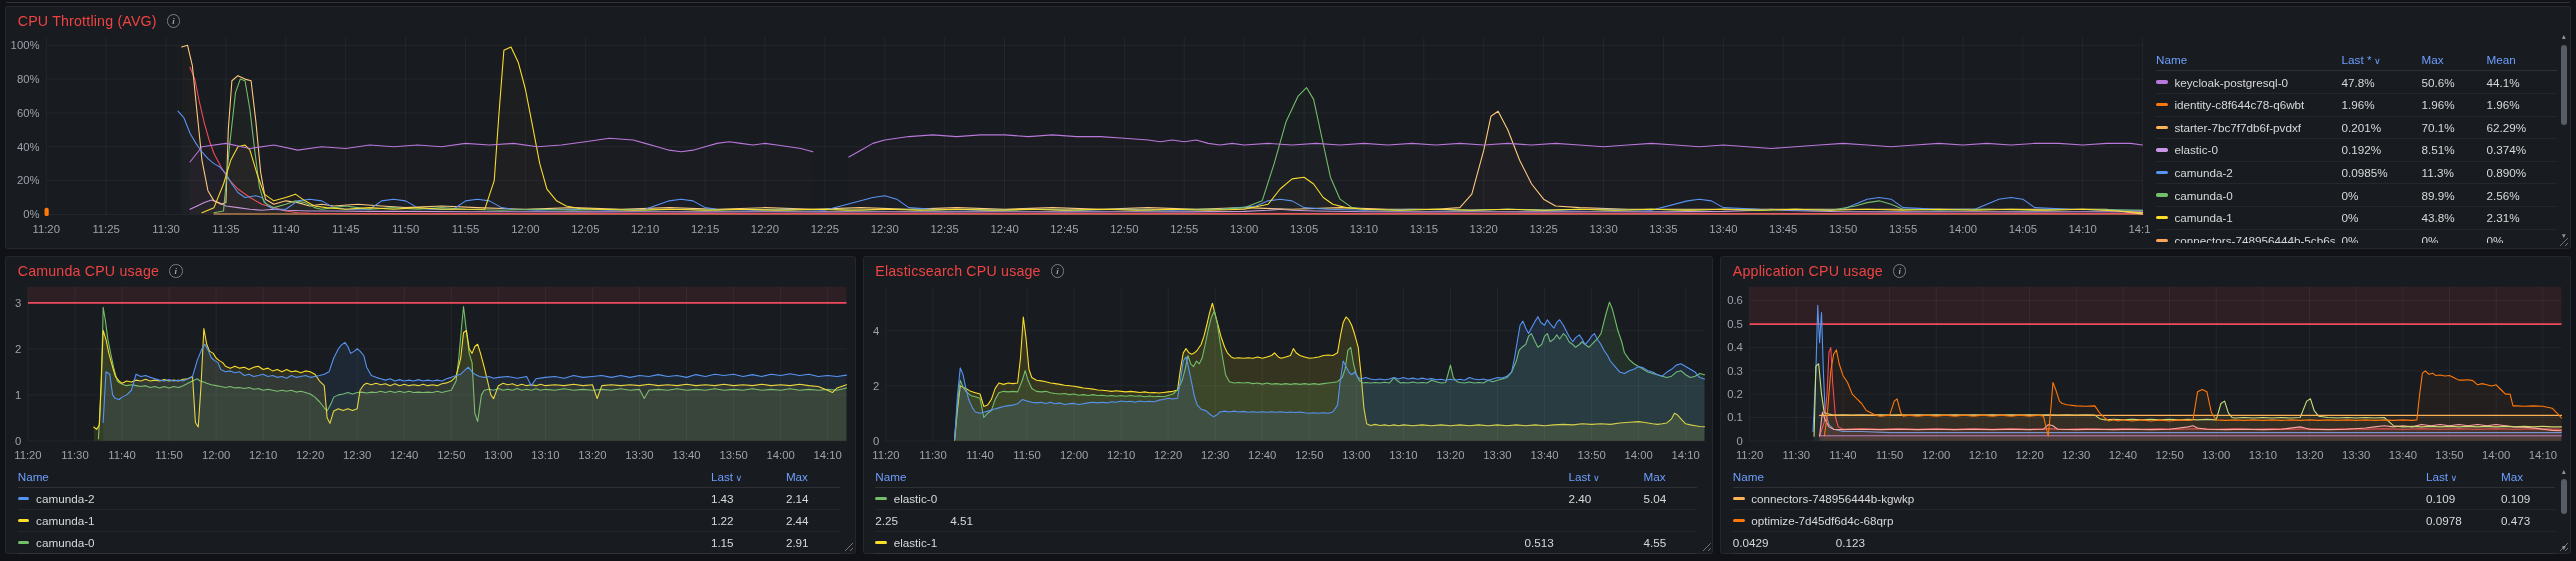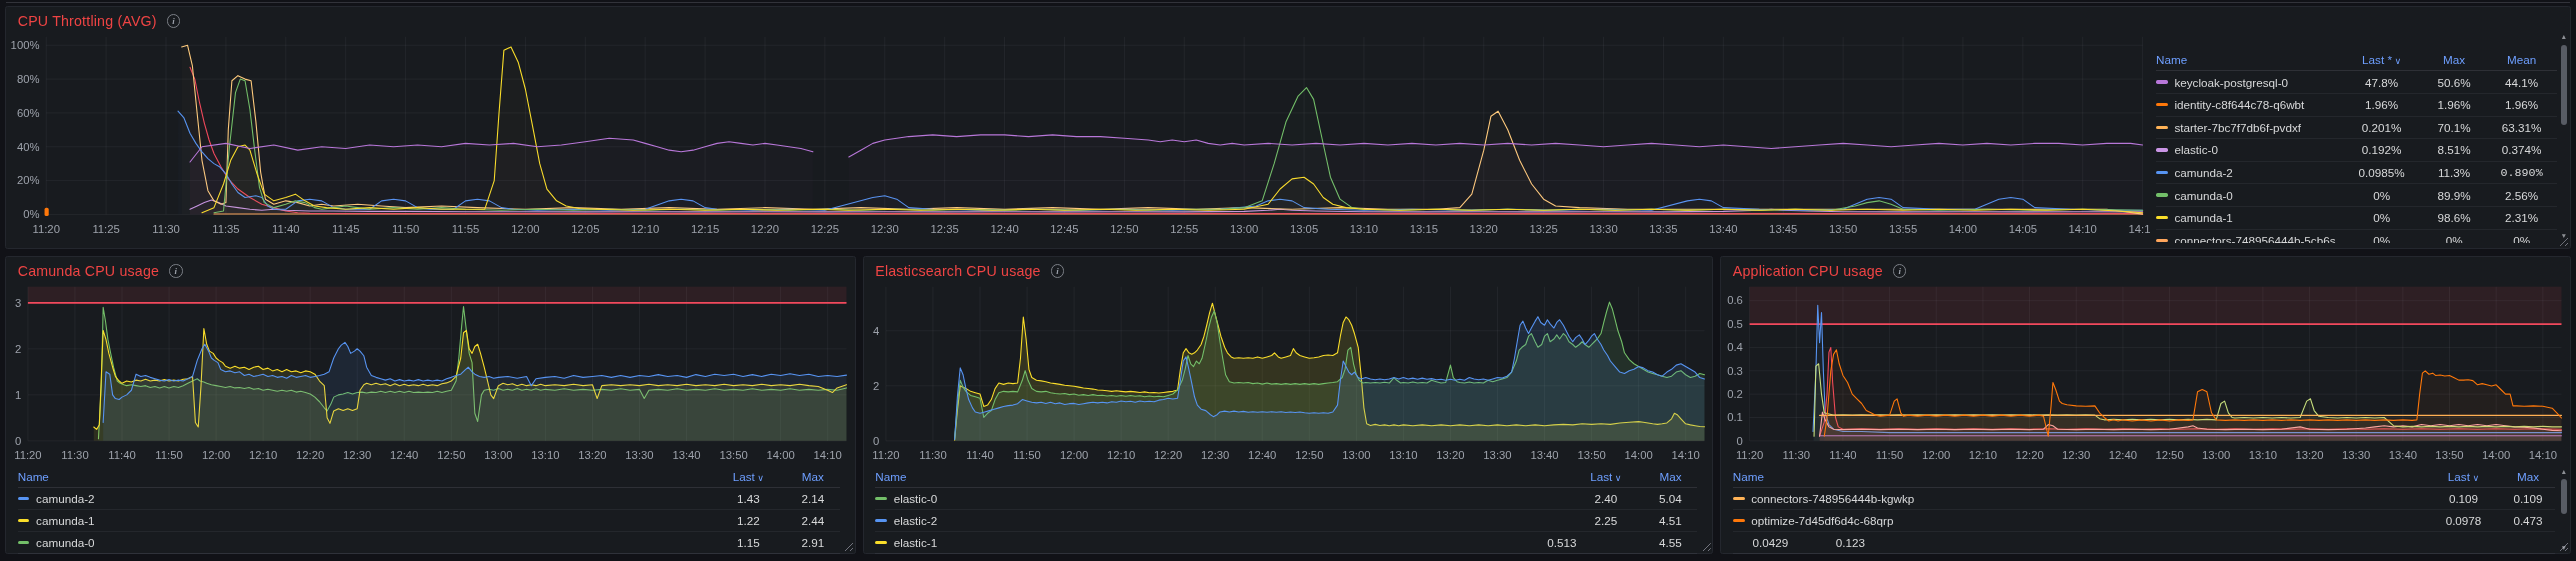--- a/index.html
+++ b/index.html
@@ -24,21 +24,21 @@
   .legend-right { width:419px; height:213px; padding:18.4px 13.4px 0 5px; overflow:hidden; position:relative; }
   .legend-bottom { height:89px; padding:0 15px 0 11.7px; overflow:hidden; position:relative; }
   .legend-row { display:flex; align-items:center; height:22.6px;
     border-bottom:0.8px solid rgba(204,204,220,0.07); }
   .legend-bottom .legend-row { height:22px; }
   .legend-head { border-bottom:0.8px solid rgba(204,204,220,0.12); }
   .legend-head .cell { color:#6e9fff; font-weight:500; cursor:pointer; }
   .cell { font-size:11.7px; }
   .cell-name { flex:1 1 auto; display:flex; align-items:center; gap:6.7px; min-width:0;
     white-space:nowrap; overflow:hidden; cursor:pointer; }
-  .cell-val { text-align:center; flex:0 0 auto; }
+  .cell-val { text-align:left; flex:0 0 auto; }
   .swatch { width:11.7px; height:3.4px; border-radius:1.7px; flex:0 0 auto; }
   .sort-glyph { font-size:9.2px; margin-left:2.5px; }
   
   .v-scrollbar { position:absolute; top:3.4px; bottom:3.4px; right:2.5px; width:7.5px; }
   .sb-arrow { position:absolute; left:0; width:7.5px; height:6.7px; color:#8d9095; font-size:6.7px;
     line-height:6.7px; text-align:center; cursor:pointer; }
   .sb-up { top:0; } .sb-down { bottom:0; }
   .sb-thumb { position:absolute; left:0.8px; width:5.9px; background:#585c64; border-radius:3.4px; cursor:pointer; }
   .resize-handle { position:absolute; right:1.7px; bottom:1.7px; width:9.2px; height:9.2px; cursor:nwse-resize;
     background:repeating-linear-gradient(135deg, rgba(204,204,220,0.5) 0 0.8px, transparent 0.8px 3.4px);
@@ -193,56 +193,56 @@
             <div class="cell cell-val" style="width: 65px;">1.96%</div>
             <div class="cell cell-val" style="width: 70px;">1.96%</div>
           </div>
           <div class="legend-row">
             <div class="cell cell-name">
               <span class="swatch" style="background: rgb(255, 179, 87);"></span>
               <span>starter-7bc7f7db6f-pvdxf</span>
             </div>
             <div class="cell cell-val" style="width: 80px;">0.201%</div>
             <div class="cell cell-val" style="width: 65px;">70.1%</div>
-            <div class="cell cell-val" style="width: 70px;">63.31%</div>
+            <div class="cell cell-val" style="width: 70px;">62.29%</div>
           </div>
           <div class="legend-row">
             <div class="cell cell-name">
               <span class="swatch" style="background: rgb(202, 149, 229);"></span>
               <span>elastic-0</span>
             </div>
             <div class="cell cell-val" style="width: 80px;">0.192%</div>
             <div class="cell cell-val" style="width: 65px;">8.51%</div>
             <div class="cell cell-val" style="width: 70px;">0.374%</div>
           </div>
           <div class="legend-row">
             <div class="cell cell-name">
               <span class="swatch" style="background: rgb(87, 148, 242);"></span>
               <span>camunda-2</span>
             </div>
             <div class="cell cell-val" style="width: 80px;">0.0985%</div>
             <div class="cell cell-val" style="width: 65px;">11.3%</div>
-            <div class="cell cell-val" style="width: 70px; font-family: Liberation Mono, monospace;">0.890%</div>
+            <div class="cell cell-val" style="width: 70px;">0.890%</div>
           </div>
           <div class="legend-row">
             <div class="cell cell-name">
               <span class="swatch" style="background: rgb(115, 191, 105);"></span>
               <span>camunda-0</span>
             </div>
             <div class="cell cell-val" style="width: 80px;">0%</div>
             <div class="cell cell-val" style="width: 65px;">89.9%</div>
             <div class="cell cell-val" style="width: 70px;">2.56%</div>
           </div>
           <div class="legend-row">
             <div class="cell cell-name">
               <span class="swatch" style="background: rgb(250, 222, 42);"></span>
               <span>camunda-1</span>
             </div>
             <div class="cell cell-val" style="width: 80px;">0%</div>
-            <div class="cell cell-val" style="width: 65px;">98.6%</div>
+            <div class="cell cell-val" style="width: 65px;">43.8%</div>
             <div class="cell cell-val" style="width: 70px;">2.31%</div>
           </div>
           <div class="legend-row">
             <div class="cell cell-name">
               <span class="swatch" style="background: rgb(255, 166, 92);"></span>
               <span>connectors-748956444b-5cb6s</span>
             </div>
             <div class="cell cell-val" style="width: 80px;">0%</div>
             <div class="cell cell-val" style="width: 65px;">0%</div>
             <div class="cell cell-val" style="width: 70px;">0%</div>
@@ -413,24 +413,20 @@
           </div>
           <div class="legend-row">
             <div class="cell cell-name">
               <span class="swatch" style="background: rgb(115, 191, 105);"></span>
               <span>elastic-0</span>
             </div>
             <div class="cell cell-val" style="width: 75px;">2.40</div>
             <div class="cell cell-val" style="width: 54px;">5.04</div>
           </div>
           <div class="legend-row">
-            <div class="cell cell-name">
-              <span class="swatch" style="background: rgb(87, 148, 242);"></span>
-              <span>elastic-2</span>
-            </div>
             <div class="cell cell-val" style="width: 75px;">2.25</div>
             <div class="cell cell-val" style="width: 54px;">4.51</div>
           </div>
           <div class="legend-row">
             <div class="cell cell-name">
               <span class="swatch" style="background: rgb(250, 222, 42);"></span>
               <span>elastic-1</span>
             </div>
             <div class="cell cell-val" style="width: 75px;">0.513</div>
             <div class="cell cell-val" style="width: 54px; margin-left: 44px;">4.55</div>

